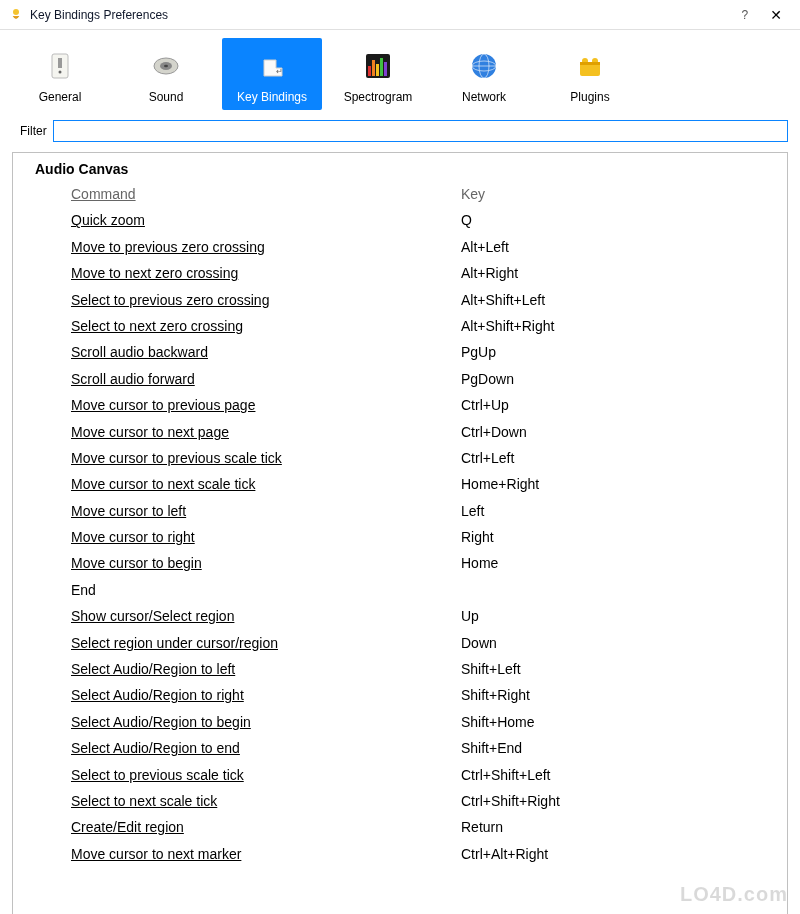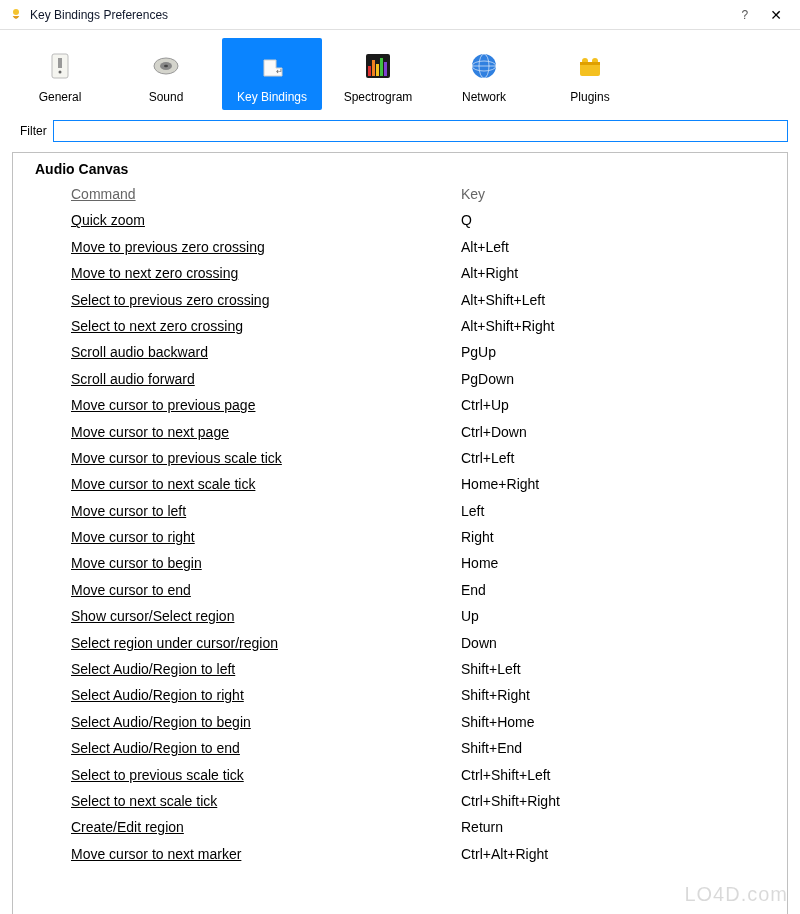--- a/index.html
+++ b/index.html
@@ -111,21 +111,21 @@
       background: #e1e1e1;
       font-size: 12px;
       cursor: default;
     }
     .watermark {
       position: absolute;
       right: 12px;
       bottom: 8px;
       color: rgba(0,0,0,0.15);
       font-size: 20px;
-      font-weight: 400;
+      font-weight: 700;
       letter-spacing: 1px;
       pointer-events: none;
       margin-top: 36px;
     }
   </style>
 </head>
 <body>
 
 <div class="titlebar">
   <span class="app-icon">
@@ -271,21 +271,20 @@
         </div>
         <div class="row">
           <span class="col-cmd">Move cursor to right</span>
           <span class="col-key">Right</span>
         </div>
         <div class="row">
           <span class="col-cmd">Move cursor to begin</span>
           <span class="col-key">Home</span>
         </div>
         <div class="row">
-          <span class="col-cmd">Move cursor to end</span>
           <span class="col-key">End</span>
         </div>
         <div class="row">
           <span class="col-cmd">Show cursor/Select region</span>
           <span class="col-key">Up</span>
         </div>
         <div class="row">
           <span class="col-cmd">Select region under cursor/region</span>
           <span class="col-key">Down</span>
         </div>

